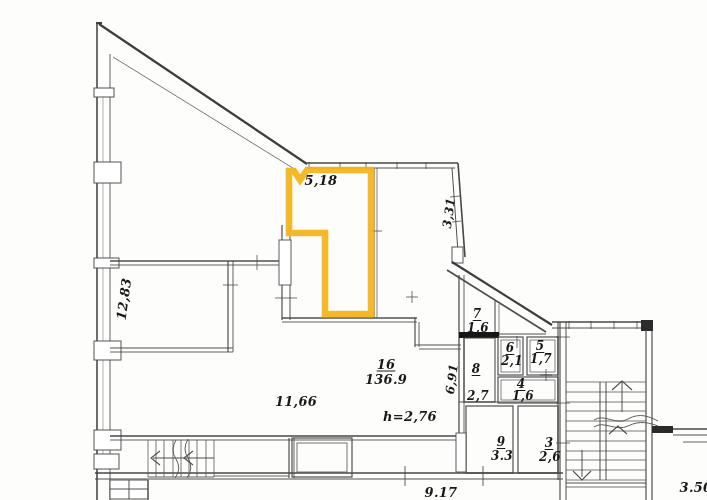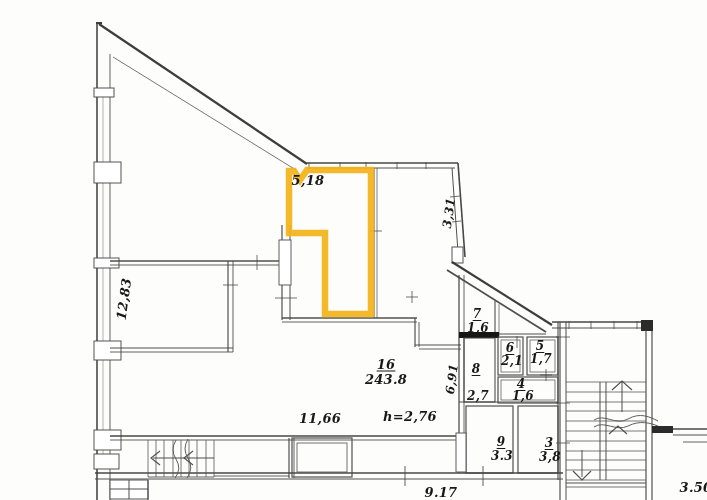--- a/index.html
+++ b/index.html
@@ -145,46 +145,46 @@
       <rect x="466" y="406" width="47" height="67" stroke-width="1.2"></rect>
       <rect x="518" y="406" width="40" height="67" stroke-width="1.2"></rect>
       <rect x="456" y="433" width="10" height="39" fill="#ffffff" stroke="#555"></rect>
       <path d="M558,322 V480" stroke-width="1.1"></path>
       <path d="M546,369 V381 M540,375 H552 M517,336 V348 M556,337 H570 M556,403 H570 M556,443 H570" stroke-width="0.8"></path>
     </g>
 
     <path d="M289,171 L294,171 L300,180 L307,170 L371,170 L371,314 L325,314 L325,233 L289,233 Z" fill="none" stroke="#F3B41B" stroke-width="6.5" stroke-opacity="0.93" stroke-linejoin="miter"></path>
   </svg>
 
-  <div class="lbl" style="left:308px;top:180px;">5,18</div>
+  <div class="lbl" style="left:321px;top:180px;">5,18</div>
   <div class="lbl rot sm" style="left:449px;top:213px;">3,31</div>
   <div class="lbl rot" style="left:124px;top:299px;">12,83</div>
   <div class="lbl rot sm" style="left:452px;top:379px;">6,91</div>
-  <div class="lbl" style="left:296px;top:418px;margin-left:24px;">11,66</div>
+  <div class="lbl" style="left:296px;top:401px;">11,66</div>
   <div class="lbl" style="left:410px;top:416px;">h=2,76</div>
   <div class="lbl" style="left:441px;top:492px;">9.17</div>
   <div class="lbl" style="left:696px;top:487px;">3.50</div>
 
   <div class="lbl u" style="left:386px;top:364px;">16</div>
-  <div class="lbl" style="left:386px;top:379px;">243.8</div>
+  <div class="lbl" style="left:386px;top:379px;">136.9</div>
 
   <div class="lbl u sm" style="left:477px;top:314px;">7</div>
   <div class="lbl sm" style="left:478px;top:328px;">1,6</div>
 
   <div class="lbl u sm" style="left:510px;top:348px;">6</div>
   <div class="lbl sm" style="left:512px;top:361px;">2,1</div>
 
   <div class="lbl u sm" style="left:540px;top:346px;">5</div>
   <div class="lbl sm" style="left:541px;top:359px;">1,7</div>
 
   <div class="lbl u sm" style="left:476px;top:369px;">8</div>
   <div class="lbl sm" style="left:478px;top:396px;">2,7</div>
 
   <div class="lbl u sm" style="left:521px;top:384px;">4</div>
   <div class="lbl sm" style="left:523px;top:396px;">1,6</div>
 
   <div class="lbl u sm" style="left:501px;top:442px;">9</div>
   <div class="lbl sm" style="left:502px;top:456px;">3.3</div>
 
   <div class="lbl u sm" style="left:549px;top:443px;">3</div>
-  <div class="lbl sm" style="left:550px;top:457px;">3,8</div>
+  <div class="lbl sm" style="left:550px;top:457px;">2,6</div>
 
 </div>
 
 </body></html>

